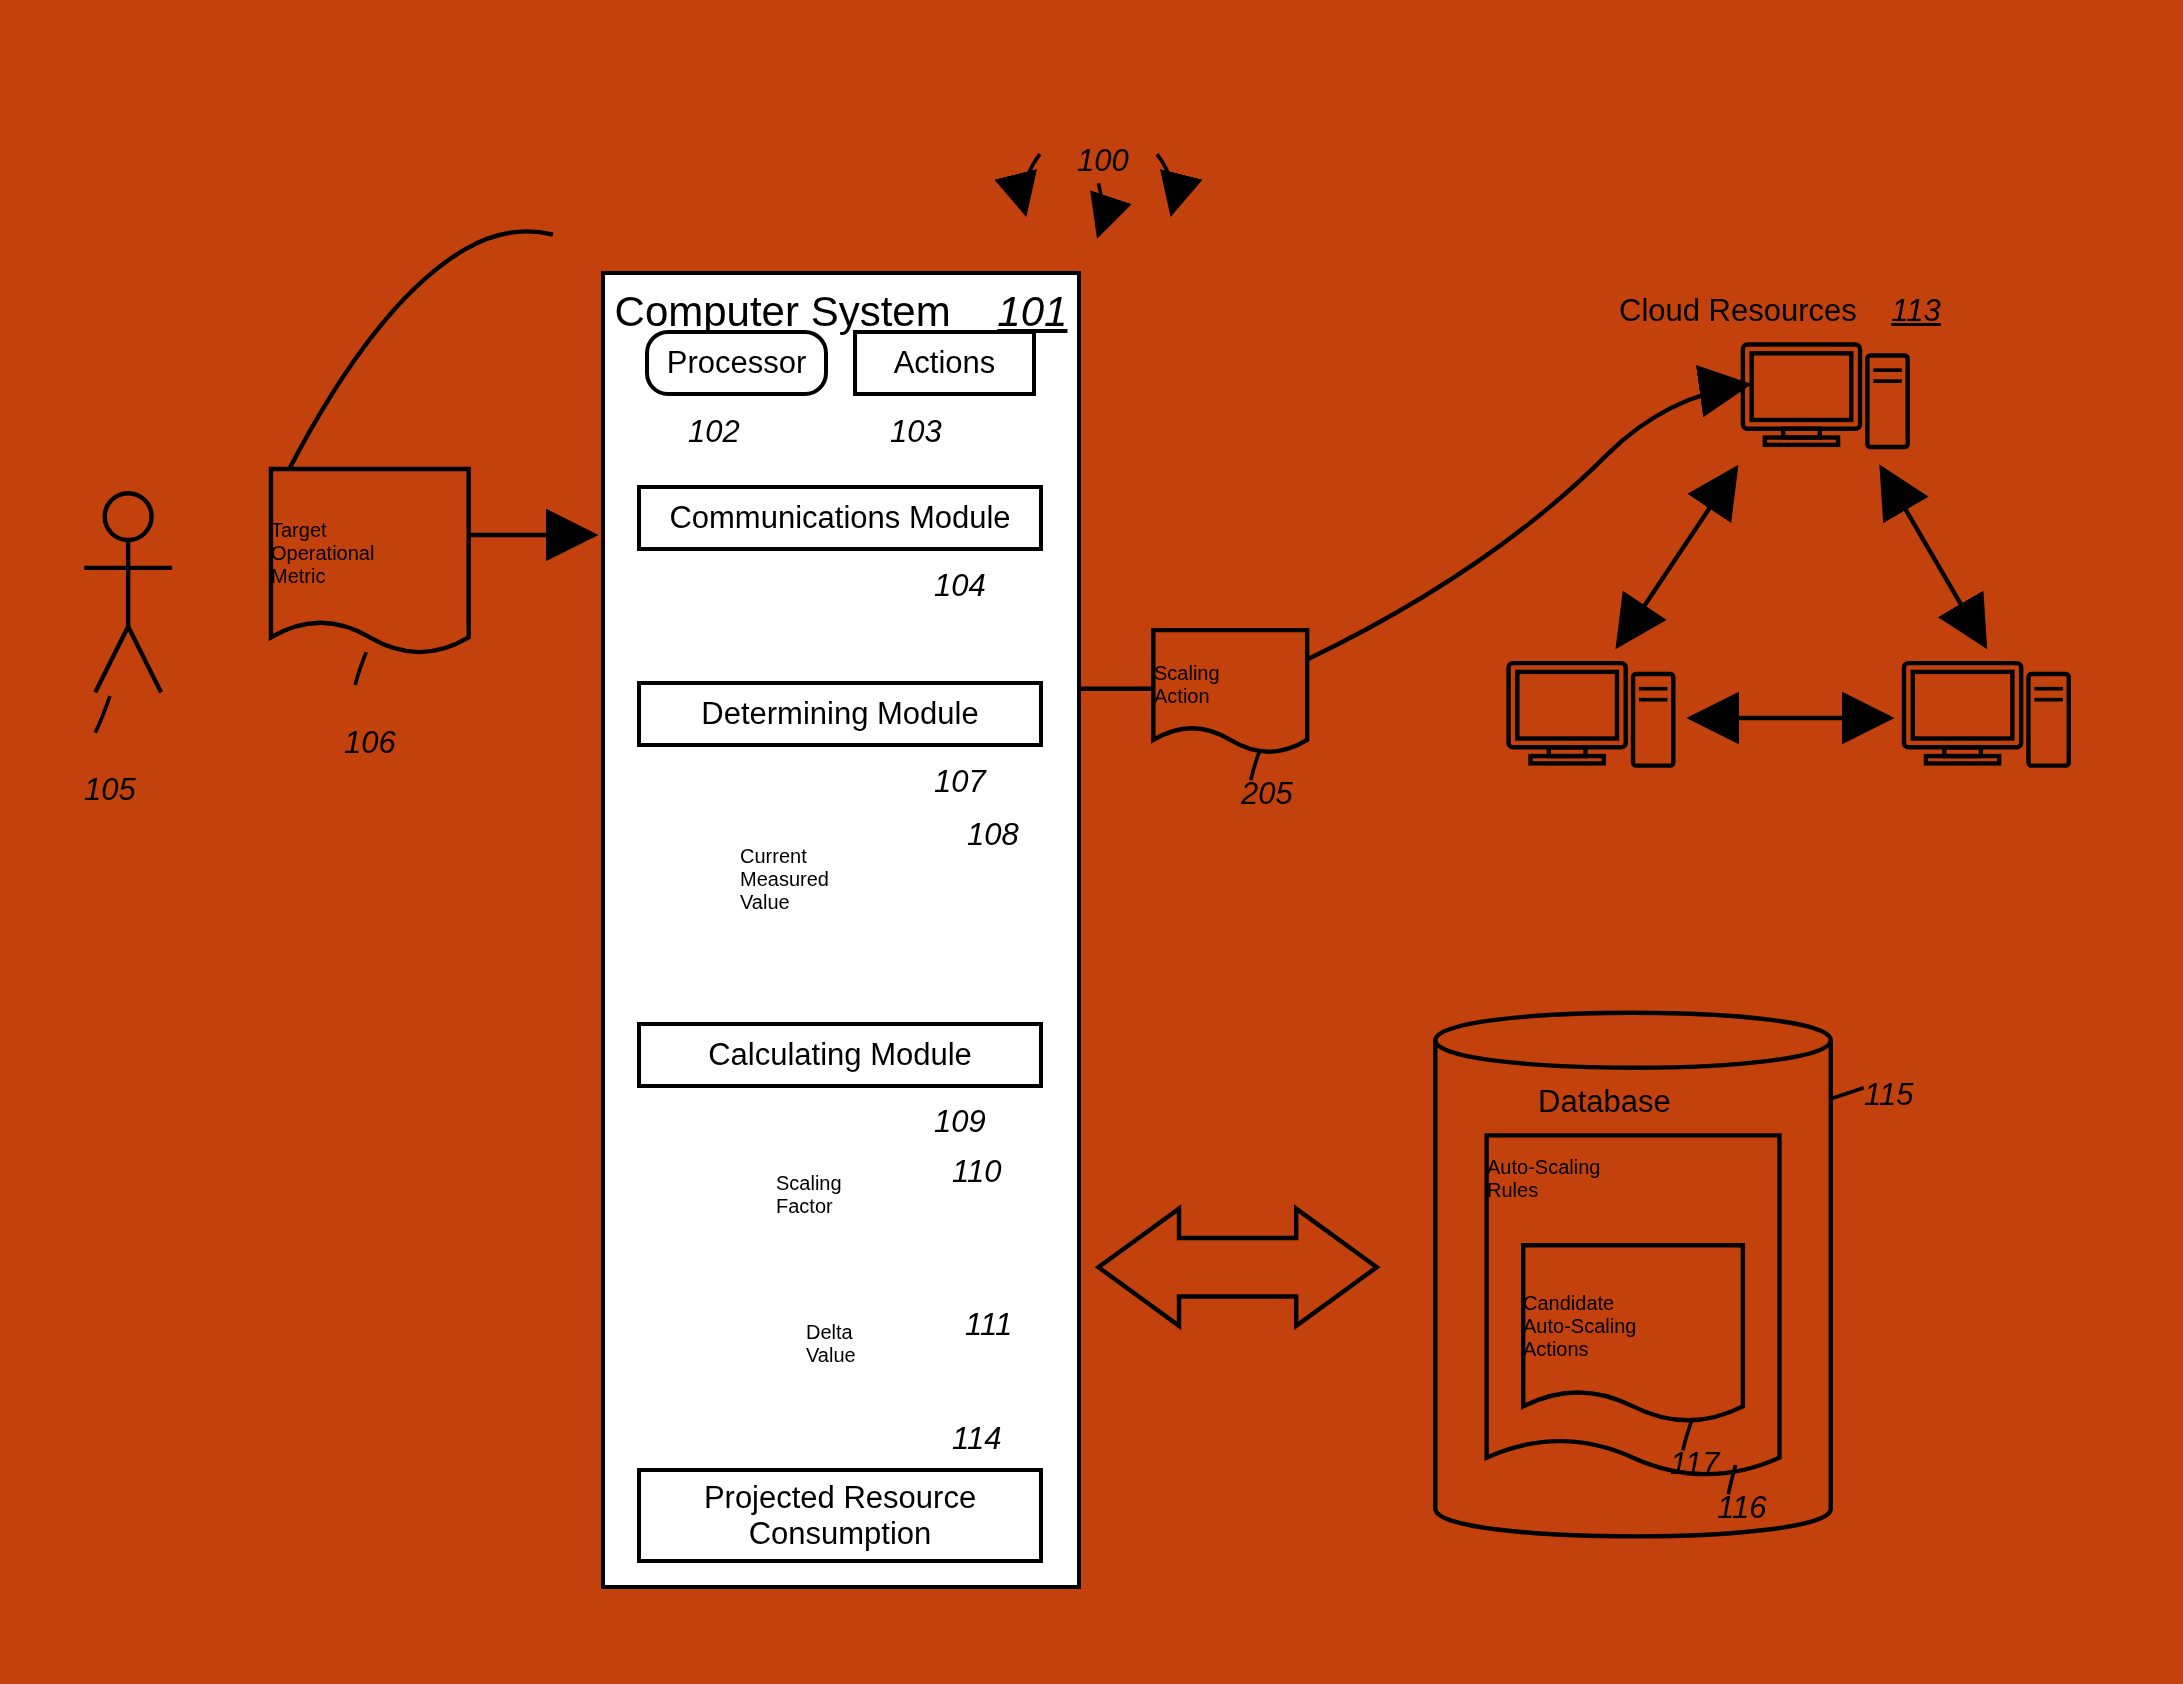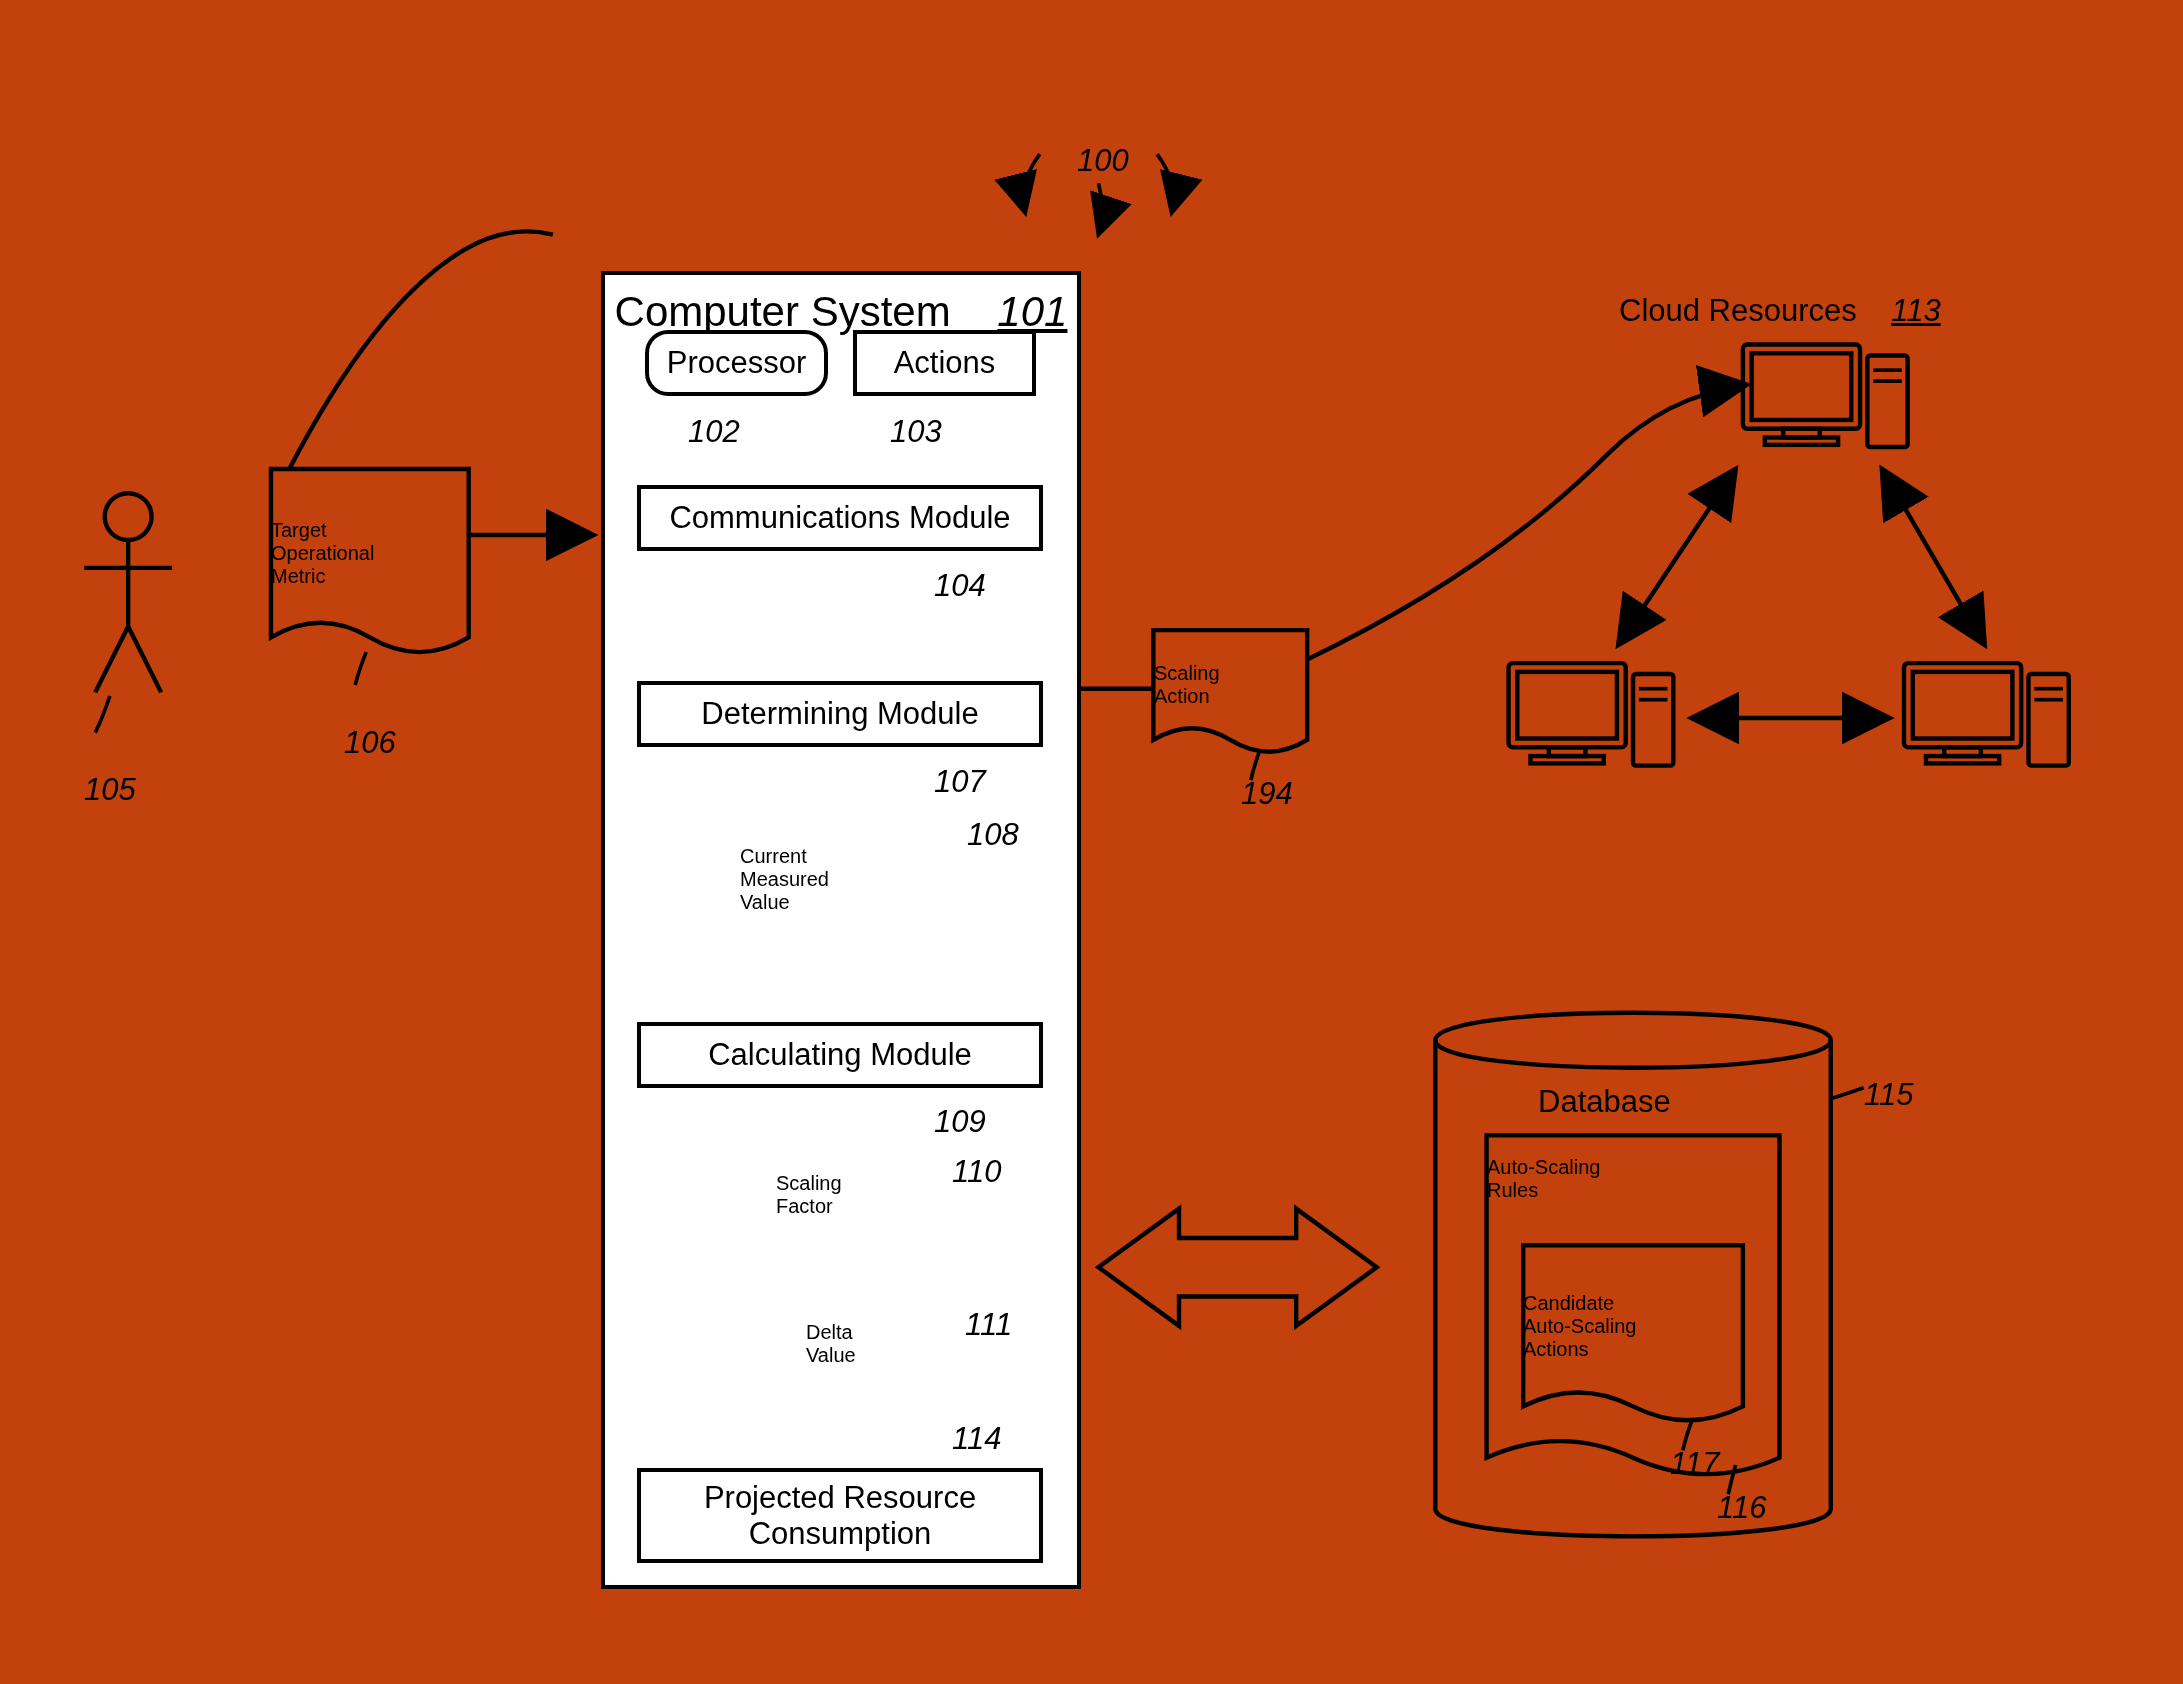--- a/index.html
+++ b/index.html
@@ -255,21 +255,21 @@
 <div class="ref" style="left:965px; top:1307px;">111</div>
 
 <div class="box" style="left:637px; top:1468px; width:406px; height:95px;">
   <span>Projected Resource<br>Consumption</span>
 </div>
 <div class="ref" style="left:952px; top:1421px;">114</div>
 
 <div class="doc" style="left:1154px; top:630px; width:154px; height:110px;">
   <div class="doc-text">Scaling<br>Action</div>
 </div>
-<div class="ref" style="left:1241px; top:776px;">194</div>
+<div class="ref" style="left:1241px; top:776px;">205</div>
 
 <div class="label-only" style="left:1619px; top:293px; width:366px;">
   <span>Cloud Resources</span>
   &nbsp;&nbsp;
   <span class="underline" style="font-style:italic;">113</span>
 </div>
 
 <div class="label-only" style="left:1538px; top:1084px; width:190px;">Database</div>
 <div class="ref" style="left:1864px; top:1077px;">115</div>
 

